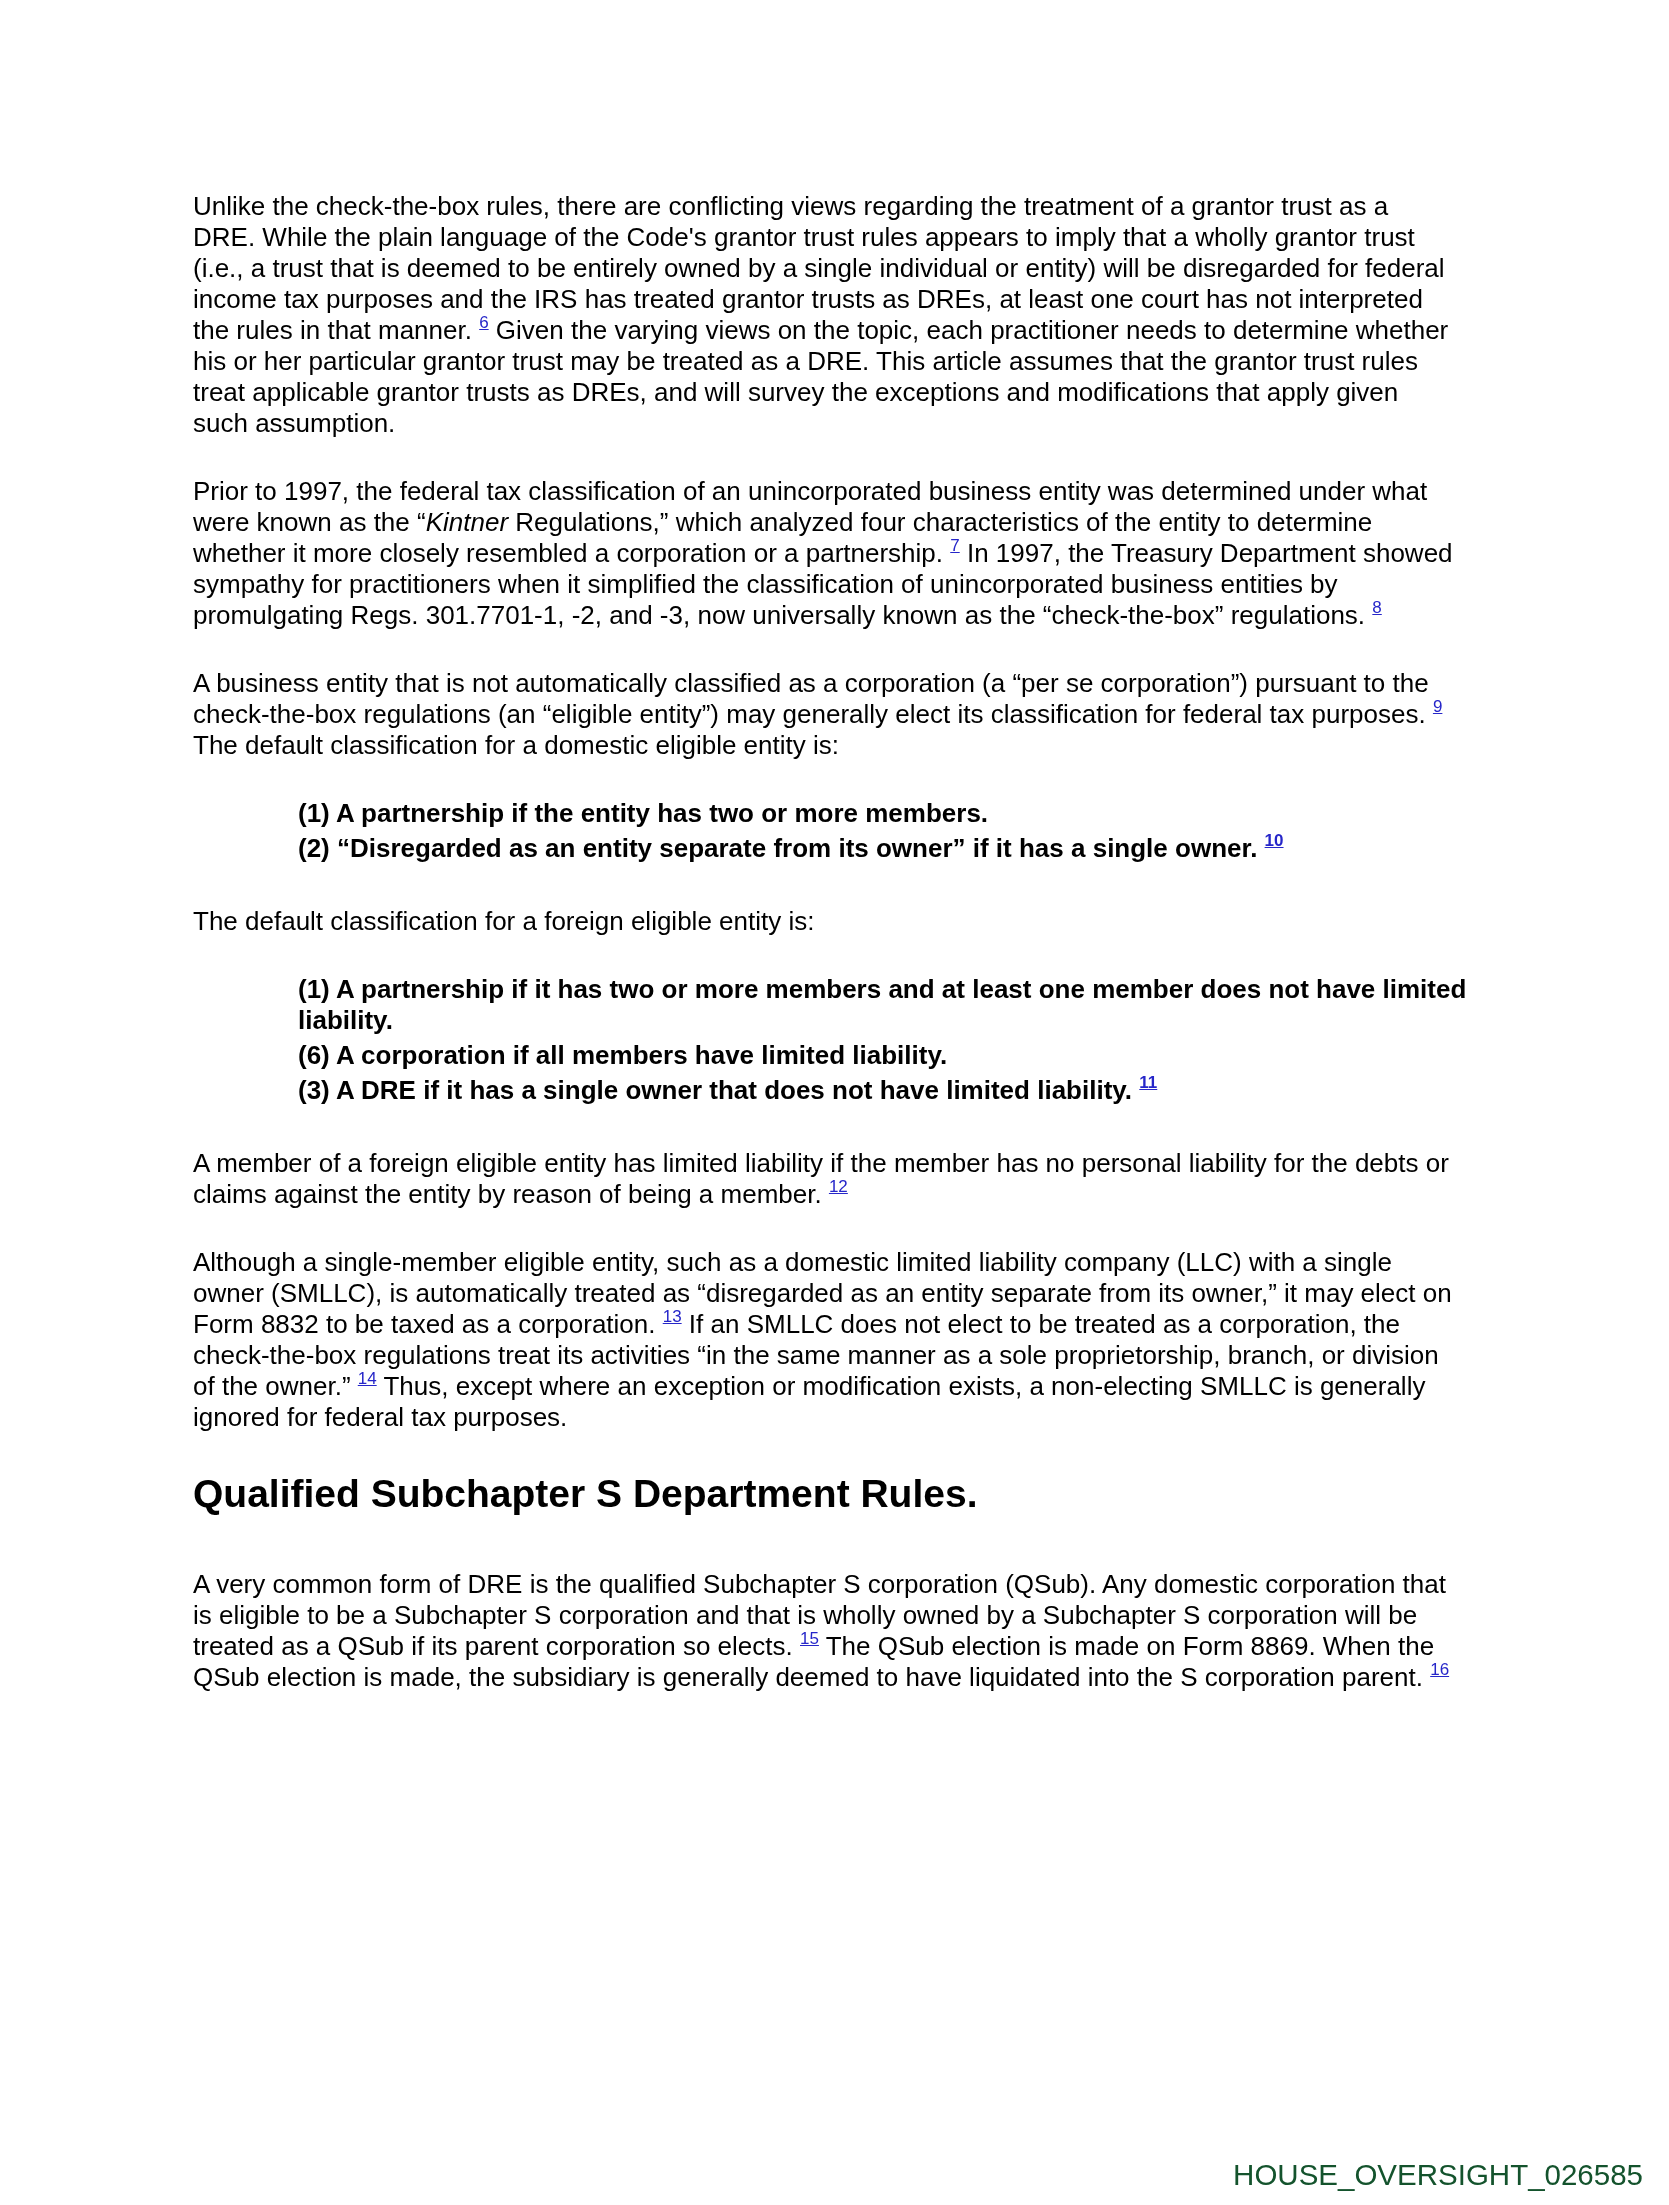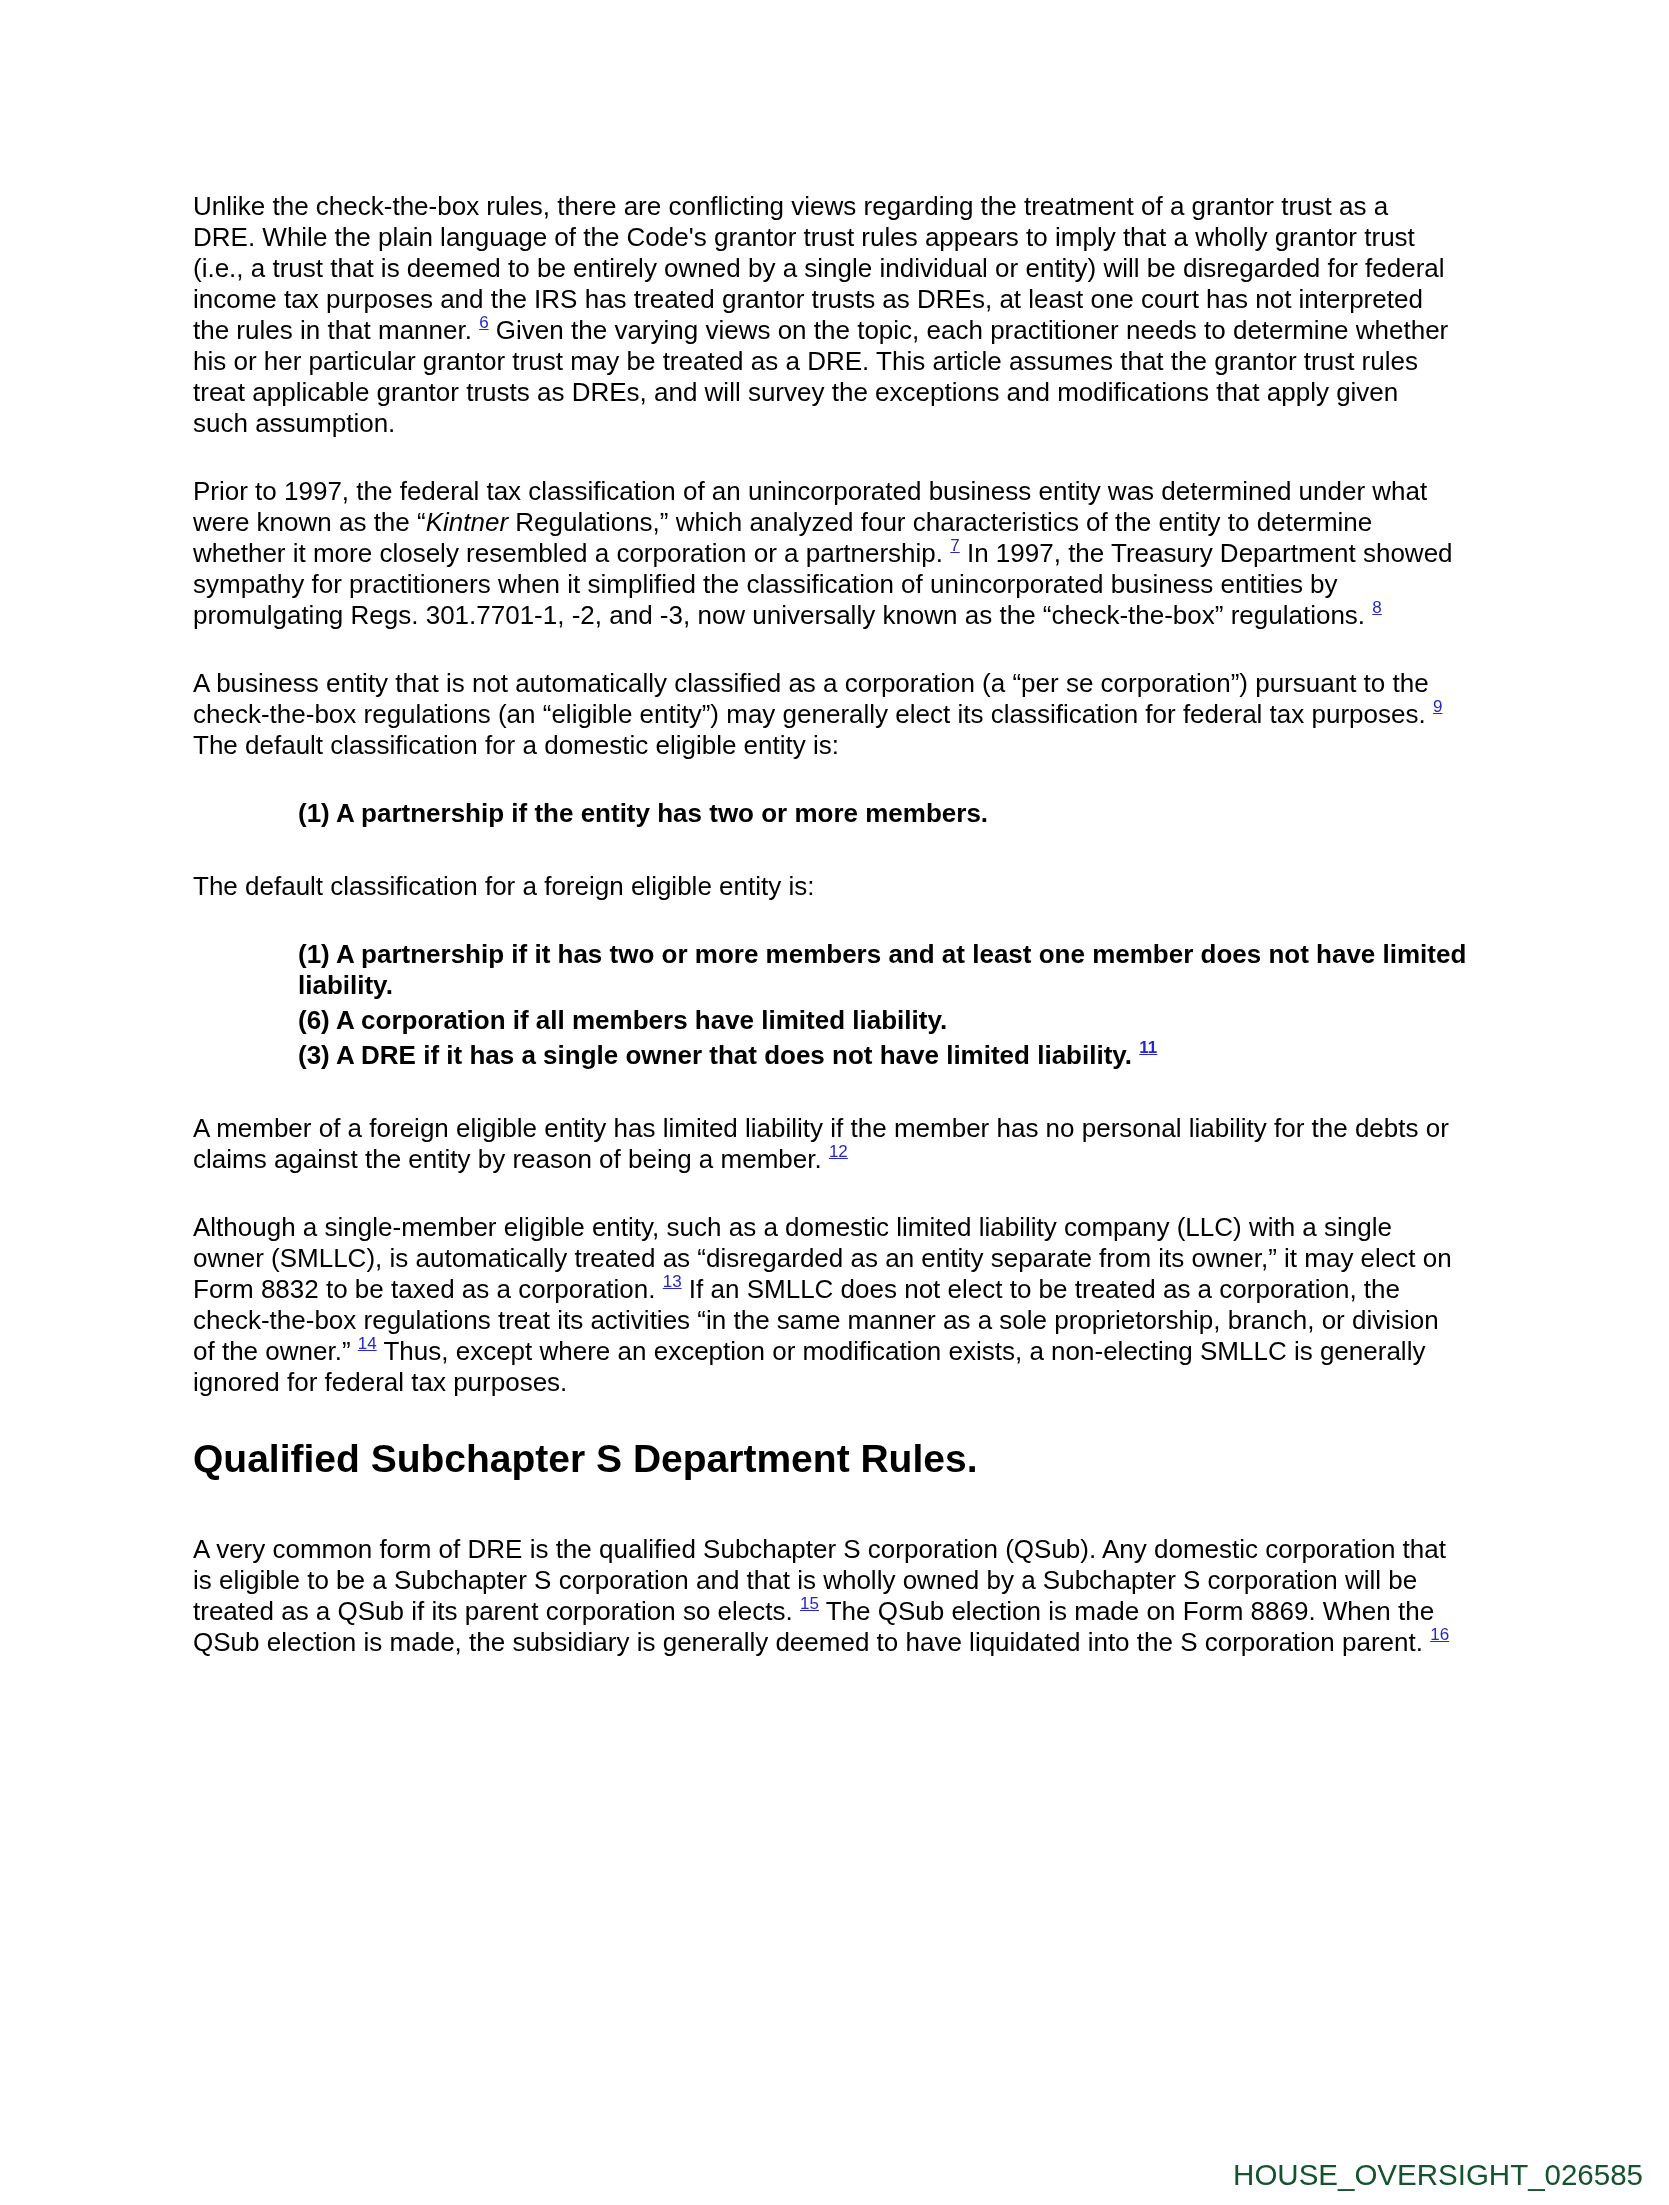--- a/index.html
+++ b/index.html
@@ -67,20 +67,21 @@
 </head>
 <body>
 
 <div class="page">
   <div class="content">
       <p class="doc-paragraph"><span>Unlike the check-the-box rules, there are conflicting views regarding the treatment of a grantor trust as a DRE. While the plain language of the Code's grantor trust rules appears to imply that a wholly grantor trust (i.e., a trust that is deemed to be entirely owned by a single individual or entity) will be disregarded for federal income tax purposes and the IRS has treated grantor trusts as DREs, at least one court has not interpreted the rules in that manner. </span><a class="footnote-ref" href="#">6</a><span> Given the varying views on the topic, each practitioner needs to determine whether his or her particular grantor trust may be treated as a DRE. This article assumes that the grantor trust rules treat applicable grantor trusts as DREs, and will survey the exceptions and modifications that apply given such assumption.</span></p>
       <p class="doc-paragraph"><span>Prior to 1997, the federal tax classification of an unincorporated business entity was determined under what were known as the “</span><em class="italic-run">Kintner</em><span> Regulations,” which analyzed four characteristics of the entity to determine whether it more closely resembled a corporation or a partnership. </span><a class="footnote-ref" href="#">7</a><span> In 1997, the Treasury Department showed sympathy for practitioners when it simplified the classification of unincorporated business entities by promulgating Regs. 301.7701-1, -2, and -3, now universally known as the “check-the-box” regulations. </span><a class="footnote-ref" href="#">8</a></p>
       <p class="doc-paragraph"><span>A business entity that is not automatically classified as a corporation (a “per se corporation”) pursuant to the check-the-box regulations (an “eligible entity”) may generally elect its classification for federal tax purposes. </span><a class="footnote-ref" href="#">9</a><span> The default classification for a domestic eligible entity is:</span></p>
       <div class="doc-list">
         <div class="doc-list-item"><span>(1) A partnership if the entity has two or more members.</span></div>
+        <div class="doc-list-item"><span>(2) “Disregarded as an entity separate from its owner” if it has a single owner. </span><a class="footnote-ref" href="#">10</a></div>
       </div>
       <p class="doc-paragraph"><span>The default classification for a foreign eligible entity is:</span></p>
       <div class="doc-list">
         <div class="doc-list-item"><span>(1) A partnership if it has two or more members and at least one member does not have limited liability.</span></div>
         <div class="doc-list-item"><span>(6) A corporation if all members have limited liability.</span></div>
         <div class="doc-list-item"><span>(3) A DRE if it has a single owner that does not have limited liability. </span><a class="footnote-ref" href="#">11</a></div>
       </div>
       <p class="doc-paragraph"><span>A member of a foreign eligible entity has limited liability if the member has no personal liability for the debts or claims against the entity by reason of being a member. </span><a class="footnote-ref" href="#">12</a></p>
       <p class="doc-paragraph"><span>Although a single-member eligible entity, such as a domestic limited liability company (LLC) with a single owner (SMLLC), is automatically treated as “disregarded as an entity separate from its owner,” it may elect on Form 8832 to be taxed as a corporation. </span><a class="footnote-ref" href="#">13</a><span> If an SMLLC does not elect to be treated as a corporation, the check-the-box regulations treat its activities “in the same manner as a sole proprietorship, branch, or division of the owner.” </span><a class="footnote-ref" href="#">14</a><span> Thus, except where an exception or modification exists, a non-electing SMLLC is generally ignored for federal tax purposes.</span></p>
       <h2 class="doc-heading"><span>Qualified Subchapter S Department Rules.</span></h2>

